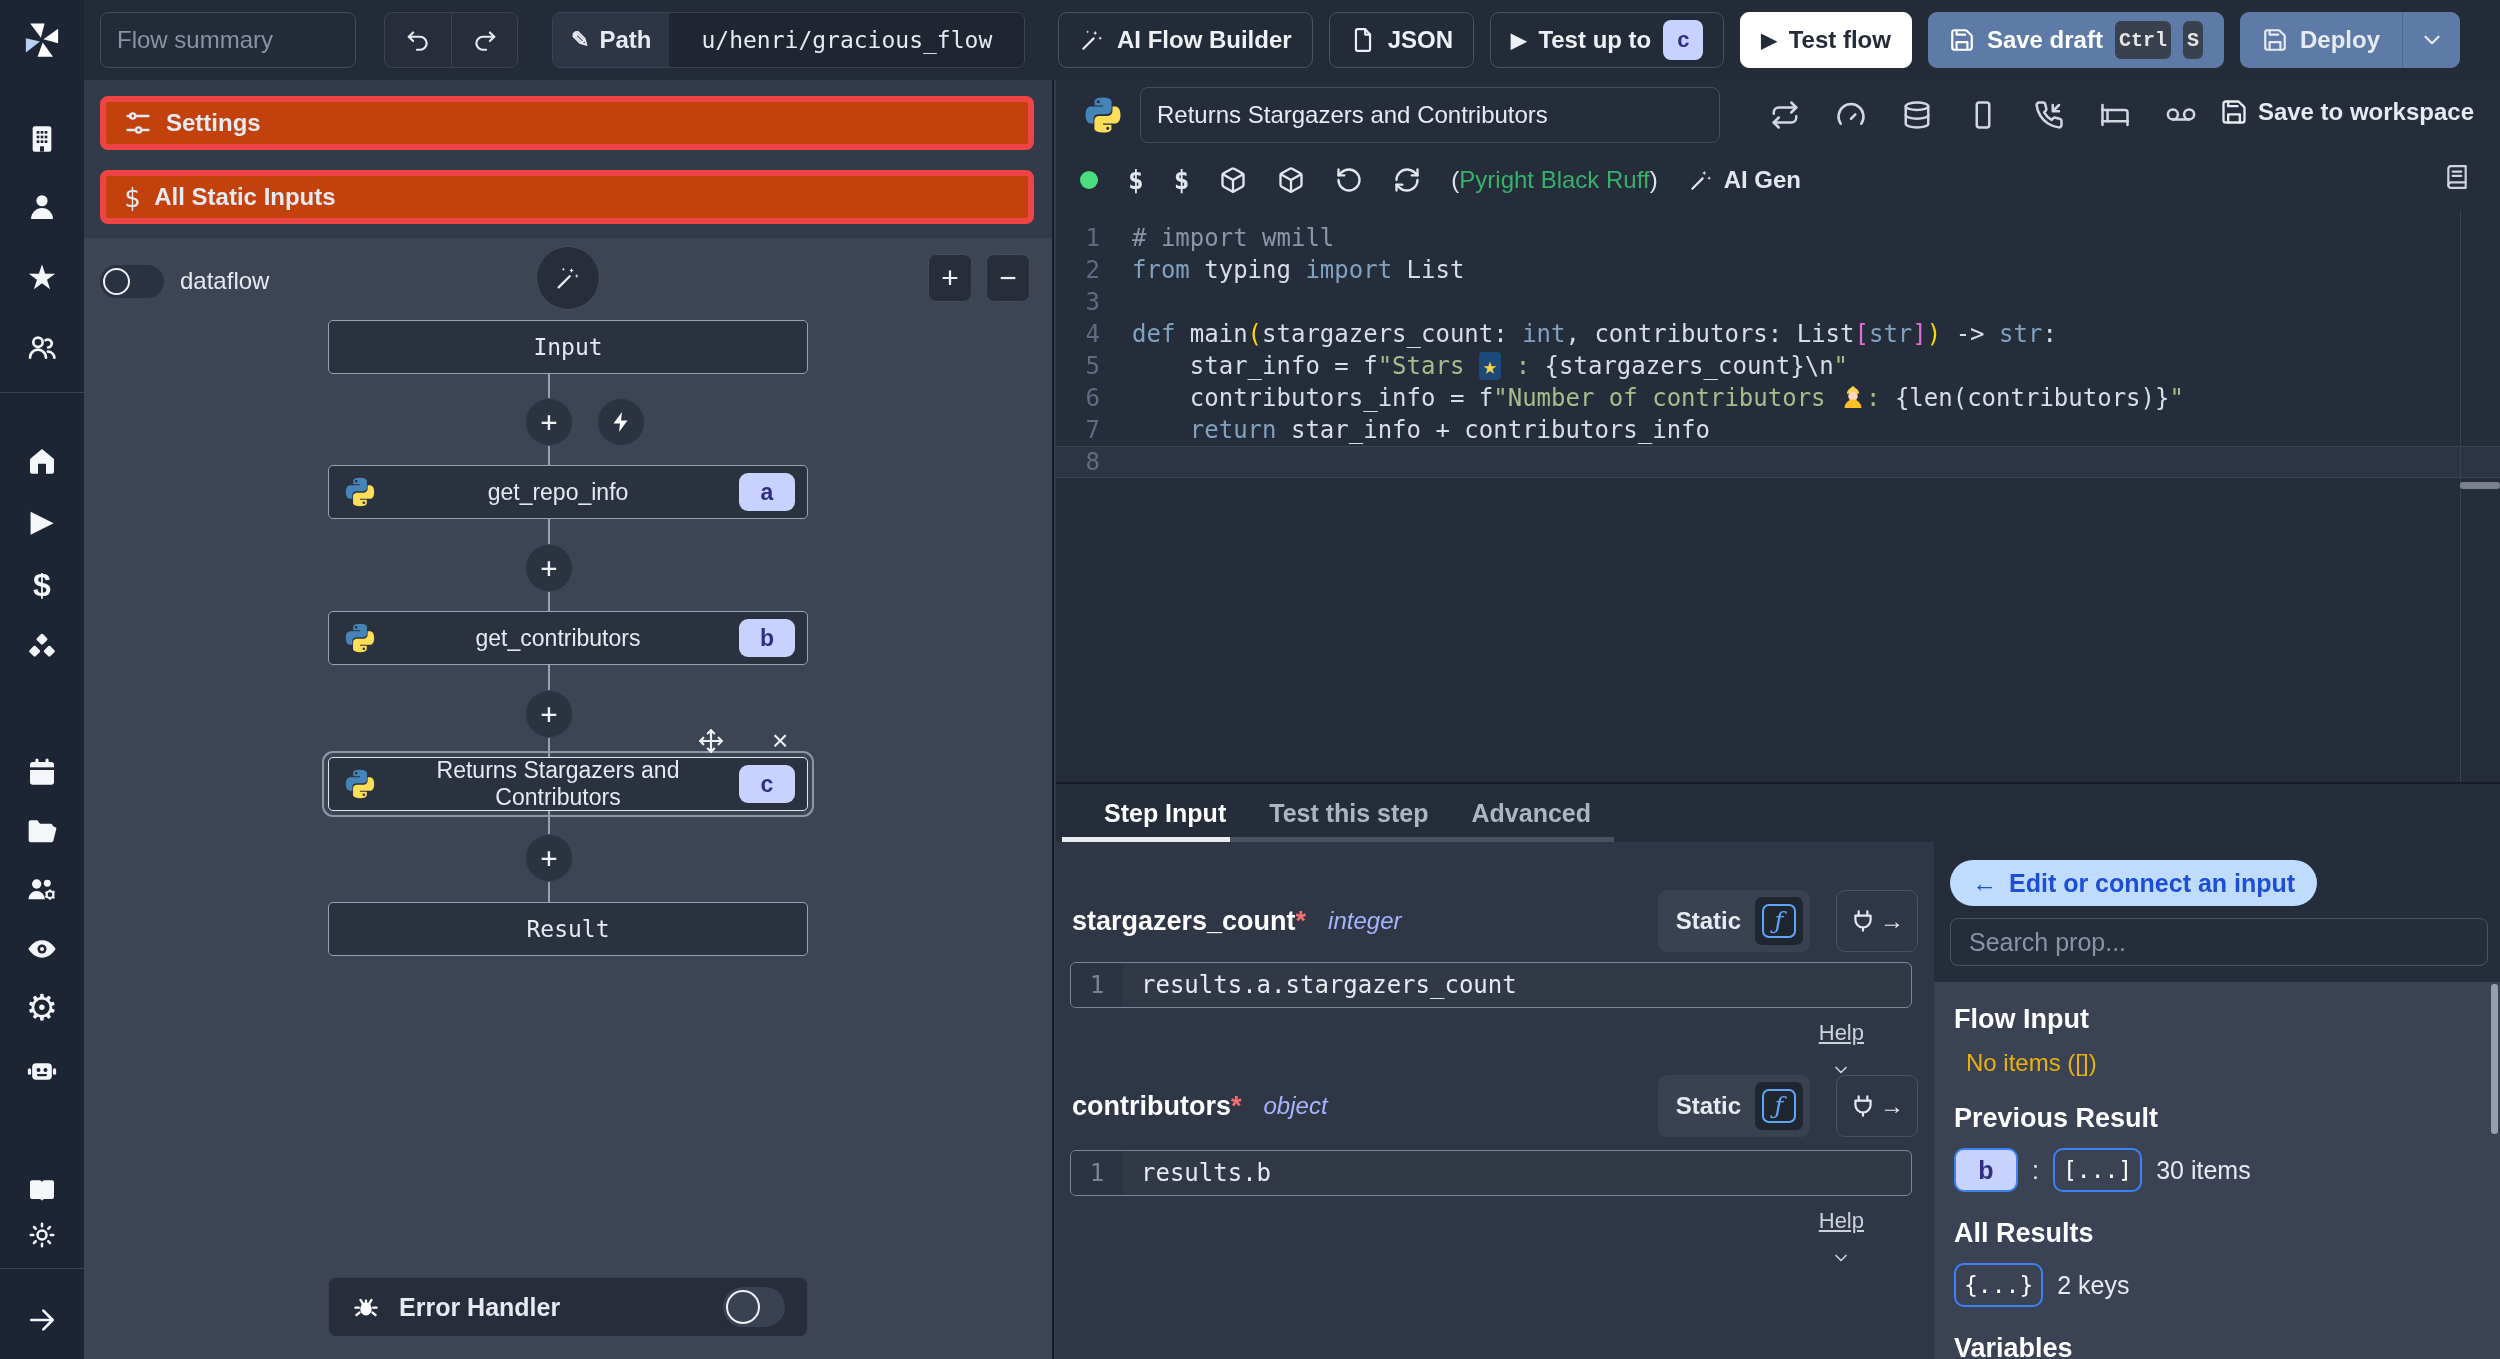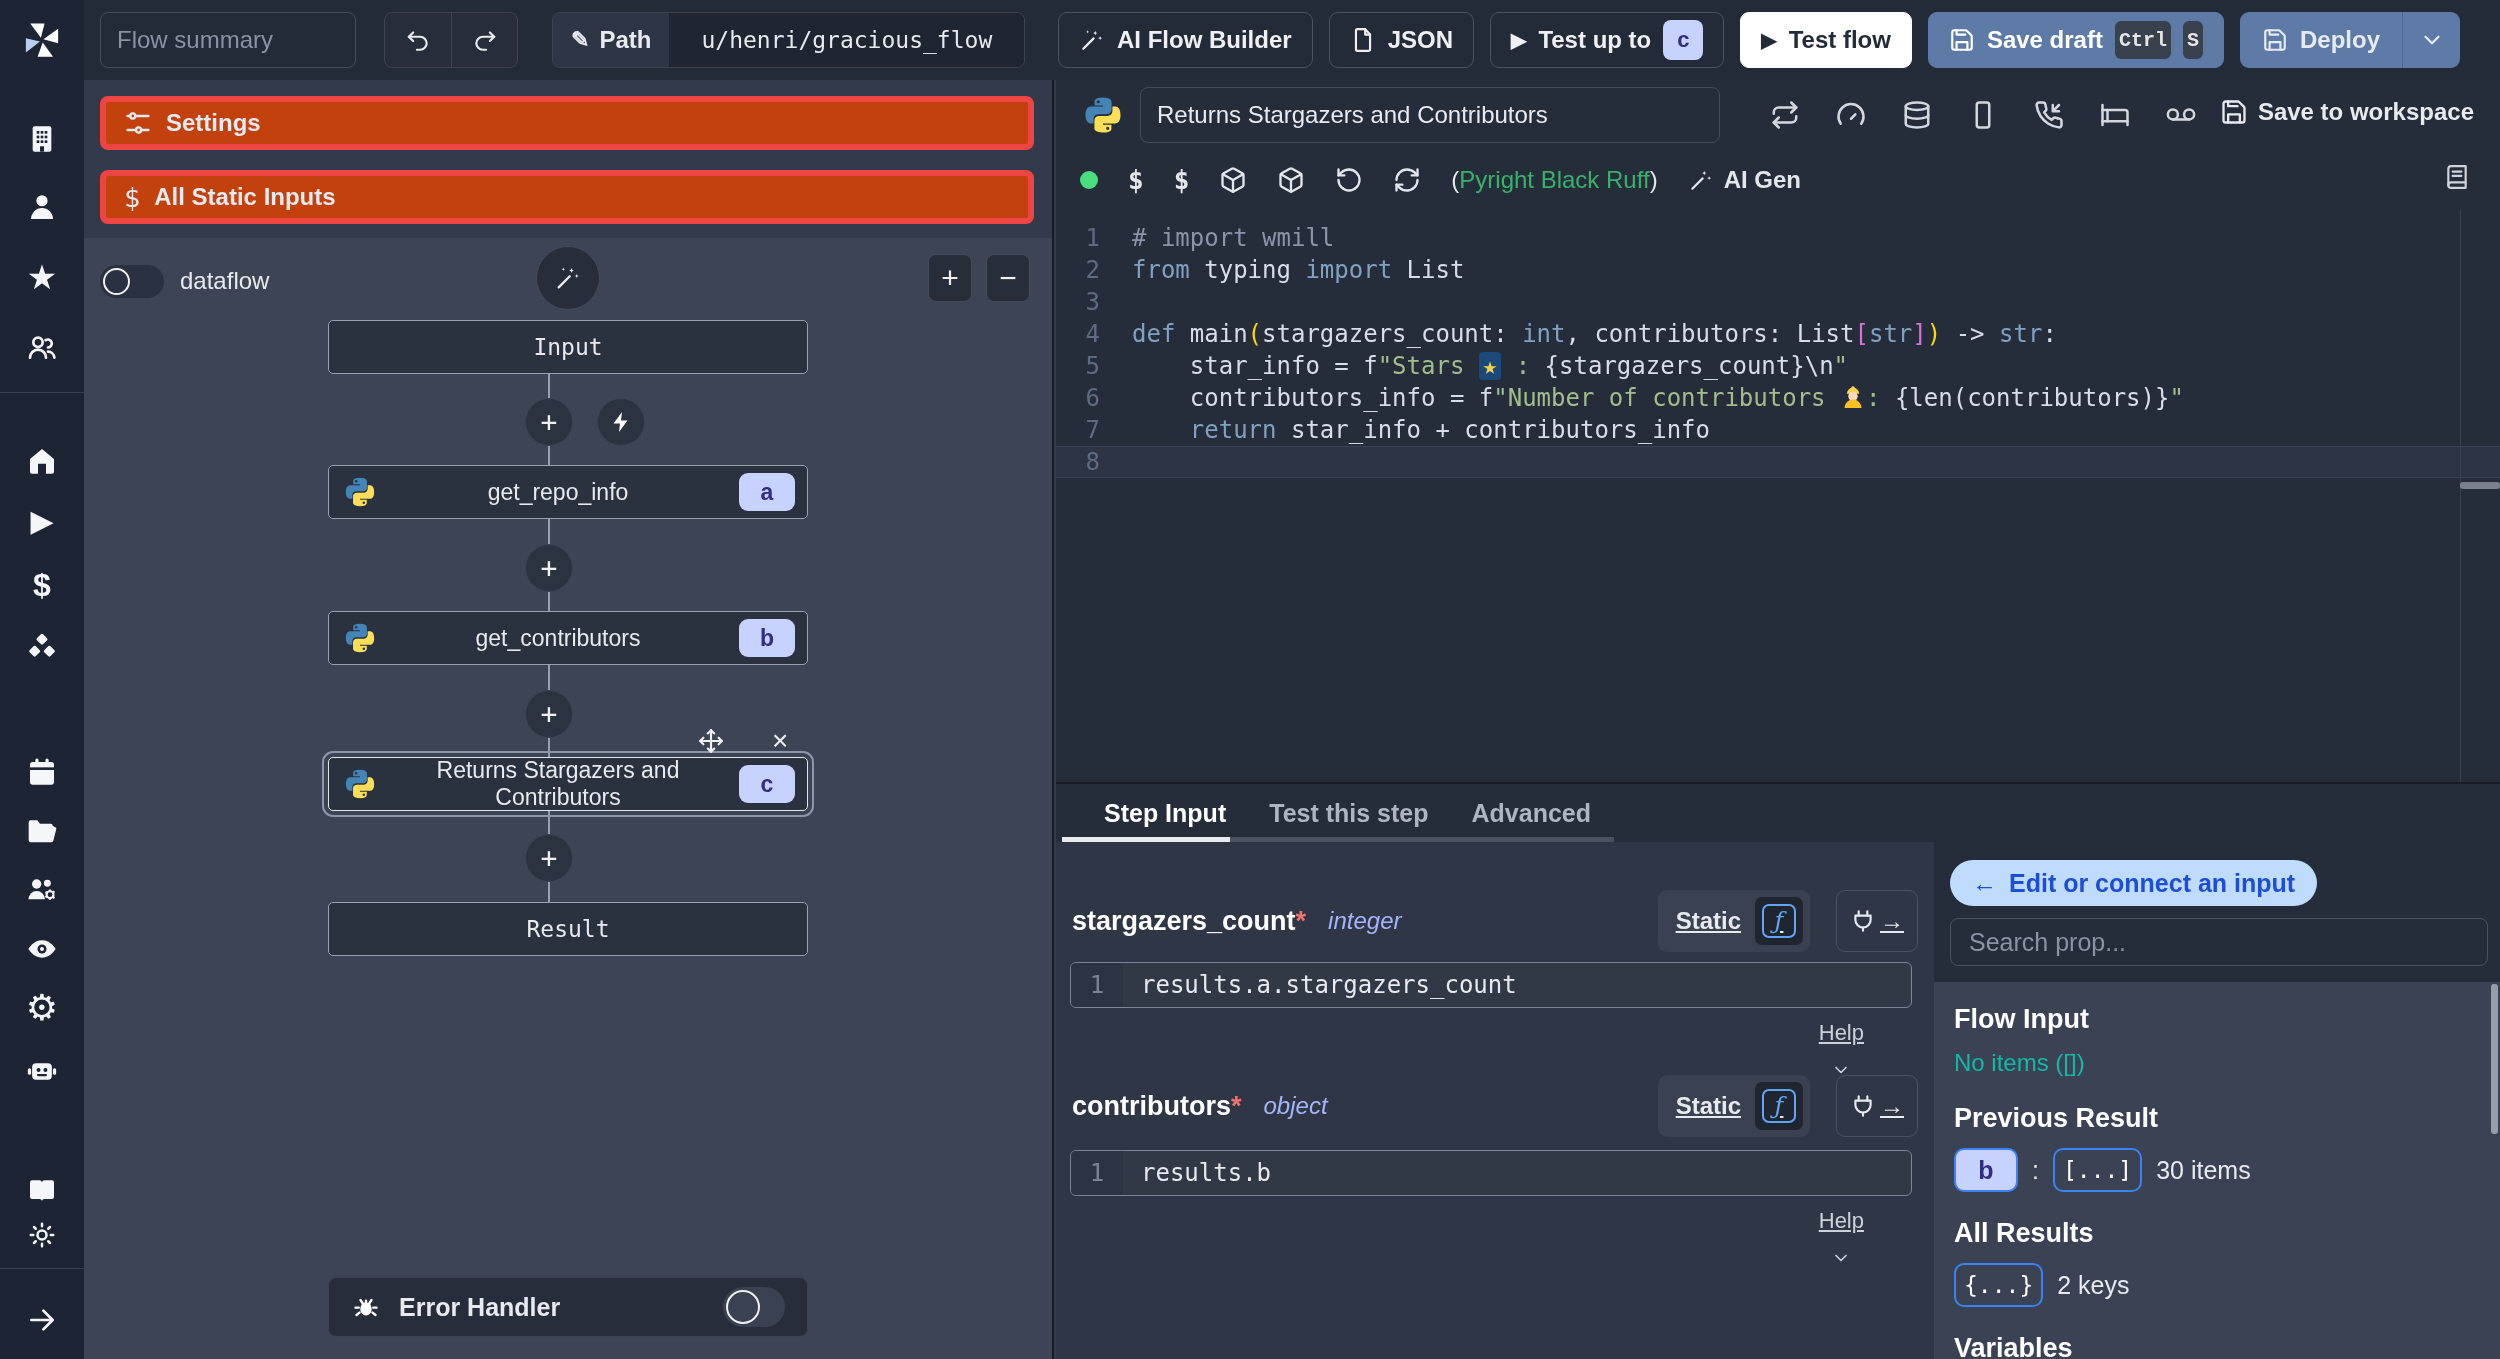--- a/index.html
+++ b/index.html
@@ -99,39 +99,39 @@
   .tab { font-weight:700; font-size:25px; color:#aeb5c2; cursor:pointer; }
   .tab.active { color:#ffffff; }
   .tab-track { position:absolute; left:6px; bottom:0; width:552px; height:5px; background:#4a5260; }
   .tab-track-active { position:absolute; left:6px; bottom:0; width:168px; height:5px; background:#e8ebf0; }
 
   .step-content { position:absolute; left:0; top:58px; width:878px; bottom:0; background:#2f3746; }
   .field-head { position:absolute; left:16px; right:16px; display:flex; align-items:center; }
   .fname { font-weight:700; font-size:27px; color:#ffffff; }
   .freq { color:#f87171; font-weight:700; font-size:27px; }
   .ftype { font-style:italic; color:#a5b4fc; font-size:24px; margin-left:22px; }
-  .fctrl { margin-left:auto; display:flex; align-items:center; gap:26px;text-decoration:underline; }
+  .fctrl { margin-left:auto; display:flex; align-items:center; gap:26px; }
   .static-group { display:flex; align-items:center; background:#3a4150; border-radius:9px; height:62px; padding:0 7px 0 18px; gap:14px; cursor:pointer; }
   .static-label { font-weight:600; font-size:24px; }
   .fsq { width:48px; height:48px; background:#20262f; border-radius:7px; display:flex; align-items:center; justify-content:center; }
   .fsym { width:34px; height:34px; border:2.5px solid #60a5fa; border-radius:7px; color:#60a5fa; display:flex; align-items:center; justify-content:center; font-size:24px; font-style:italic; font-family:"DejaVu Serif",serif; }
   .plug-btn { width:82px; height:62px; border:1px solid #4a5160; border-radius:9px; display:flex; align-items:center; justify-content:center; gap:4px; cursor:pointer; color:#e7eaf0; }
   .expr-box { position:absolute; left:14px; width:842px; height:46px; border:1px solid #7d8697; border-radius:6px; background:#313947; display:flex; align-items:center; overflow:hidden; }
   .expr-gutter { width:52px; text-align:center; color:#7b8496; font-family:"DejaVu Sans Mono",monospace; font-size:24px; background:#2c3342; height:100%; line-height:44px; flex:0 0 auto; }
   .expr-text { font-family:"DejaVu Sans Mono",monospace; font-size:24px; color:#e7eaf0; padding-left:18px; white-space:pre; }
   .help-row { position:absolute; right:70px; display:flex; align-items:center; gap:14px; color:#cbd2dc; font-size:22px; cursor:pointer;flex-direction:column; }
   .help-row .hlbl { text-decoration:underline; }
 
   .connect-panel { position:absolute; left:878px; top:58px; right:0; bottom:0; background:#262d3a; }
   .cp-pill { position:absolute; left:16px; top:18px; height:46px; background:#bfdbfe; color:#1d4ed8; border-radius:23px; display:flex; align-items:center; gap:12px; padding:0 22px; font-weight:700; font-size:25px; cursor:pointer; }
   .cp-search { position:absolute; left:16px; top:76px; width:538px; height:48px; border:1px solid #4a5361; border-radius:8px; background:transparent; color:#e7eaf0; font-size:25px; padding:0 18px; font-family:"Liberation Sans",sans-serif; }
   .cp-search::placeholder { color:#8a92a3; }
   .cp-lower { position:absolute; left:0; right:0; top:140px; bottom:0; background:#3a4253; padding:22px 0 0 20px; }
   .cp-h { font-weight:700; font-size:27px; color:#ffffff; }
-  .cp-empty { color:#14b8a6; font-size:24px; margin:14px 0 26px; }
+  .cp-empty { color:#eab308; font-size:24px; margin:14px 12px 26px; }
   .badge-row { display:flex; align-items:center; gap:14px; margin:14px 0 26px; }
   .b-key { background:#c7d2fe; border:2px solid #3b82f6; color:#312e81; font-weight:700; border-radius:10px; min-width:64px; height:44px; display:flex; align-items:center; justify-content:center; font-size:25px; cursor:pointer; }
   .b-arr { border:2px solid #3b82f6; color:#ffffff; border-radius:10px; min-width:72px; height:44px; display:flex; align-items:center; justify-content:center; font-family:"DejaVu Sans Mono",monospace; font-size:23px; cursor:pointer; padding:0 8px; }
   .b-count { color:#e7eaf0; font-size:25px; }
   .cp-scroll { position:absolute; right:2px; top:142px; width:7px; height:150px; background:#b6bdc8; opacity:.75; border-radius:3px; }
 </style>
 </head>
 <body>
 
 <aside id="sidebar">

